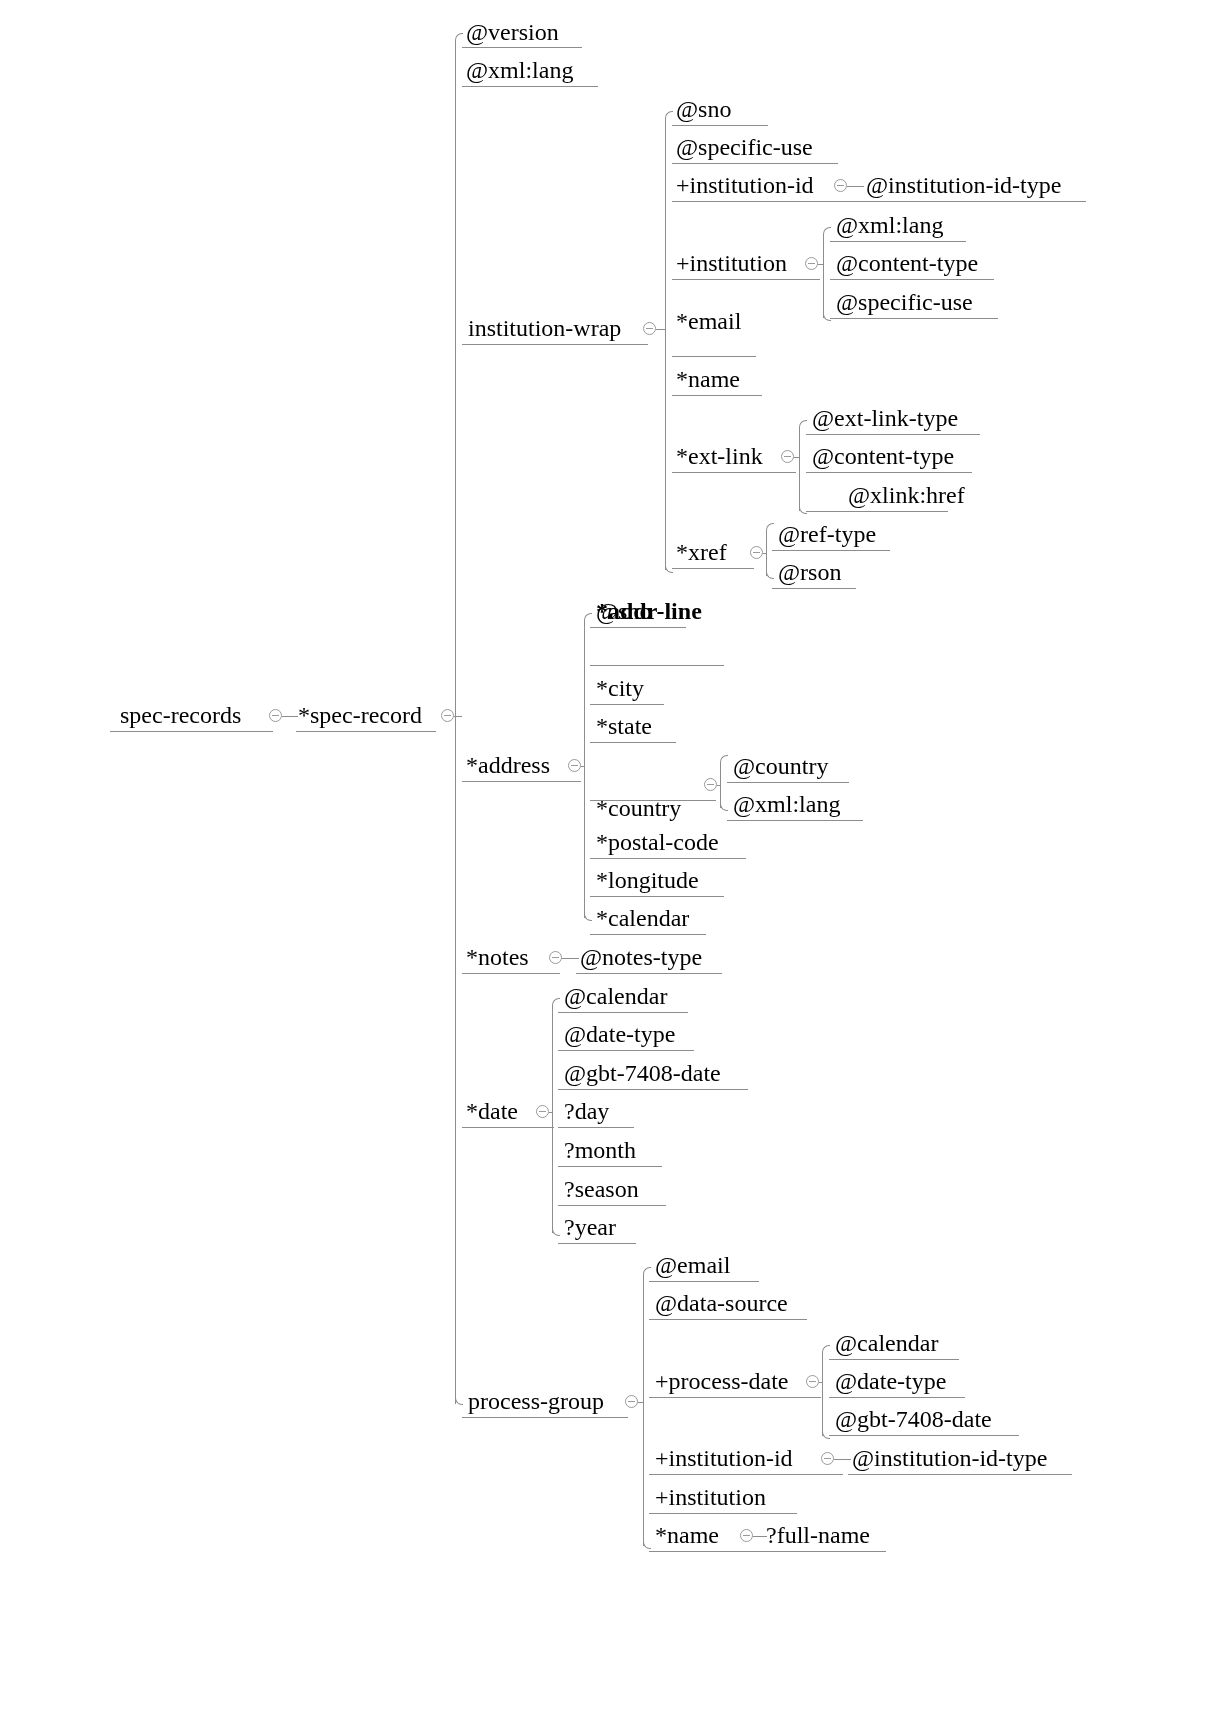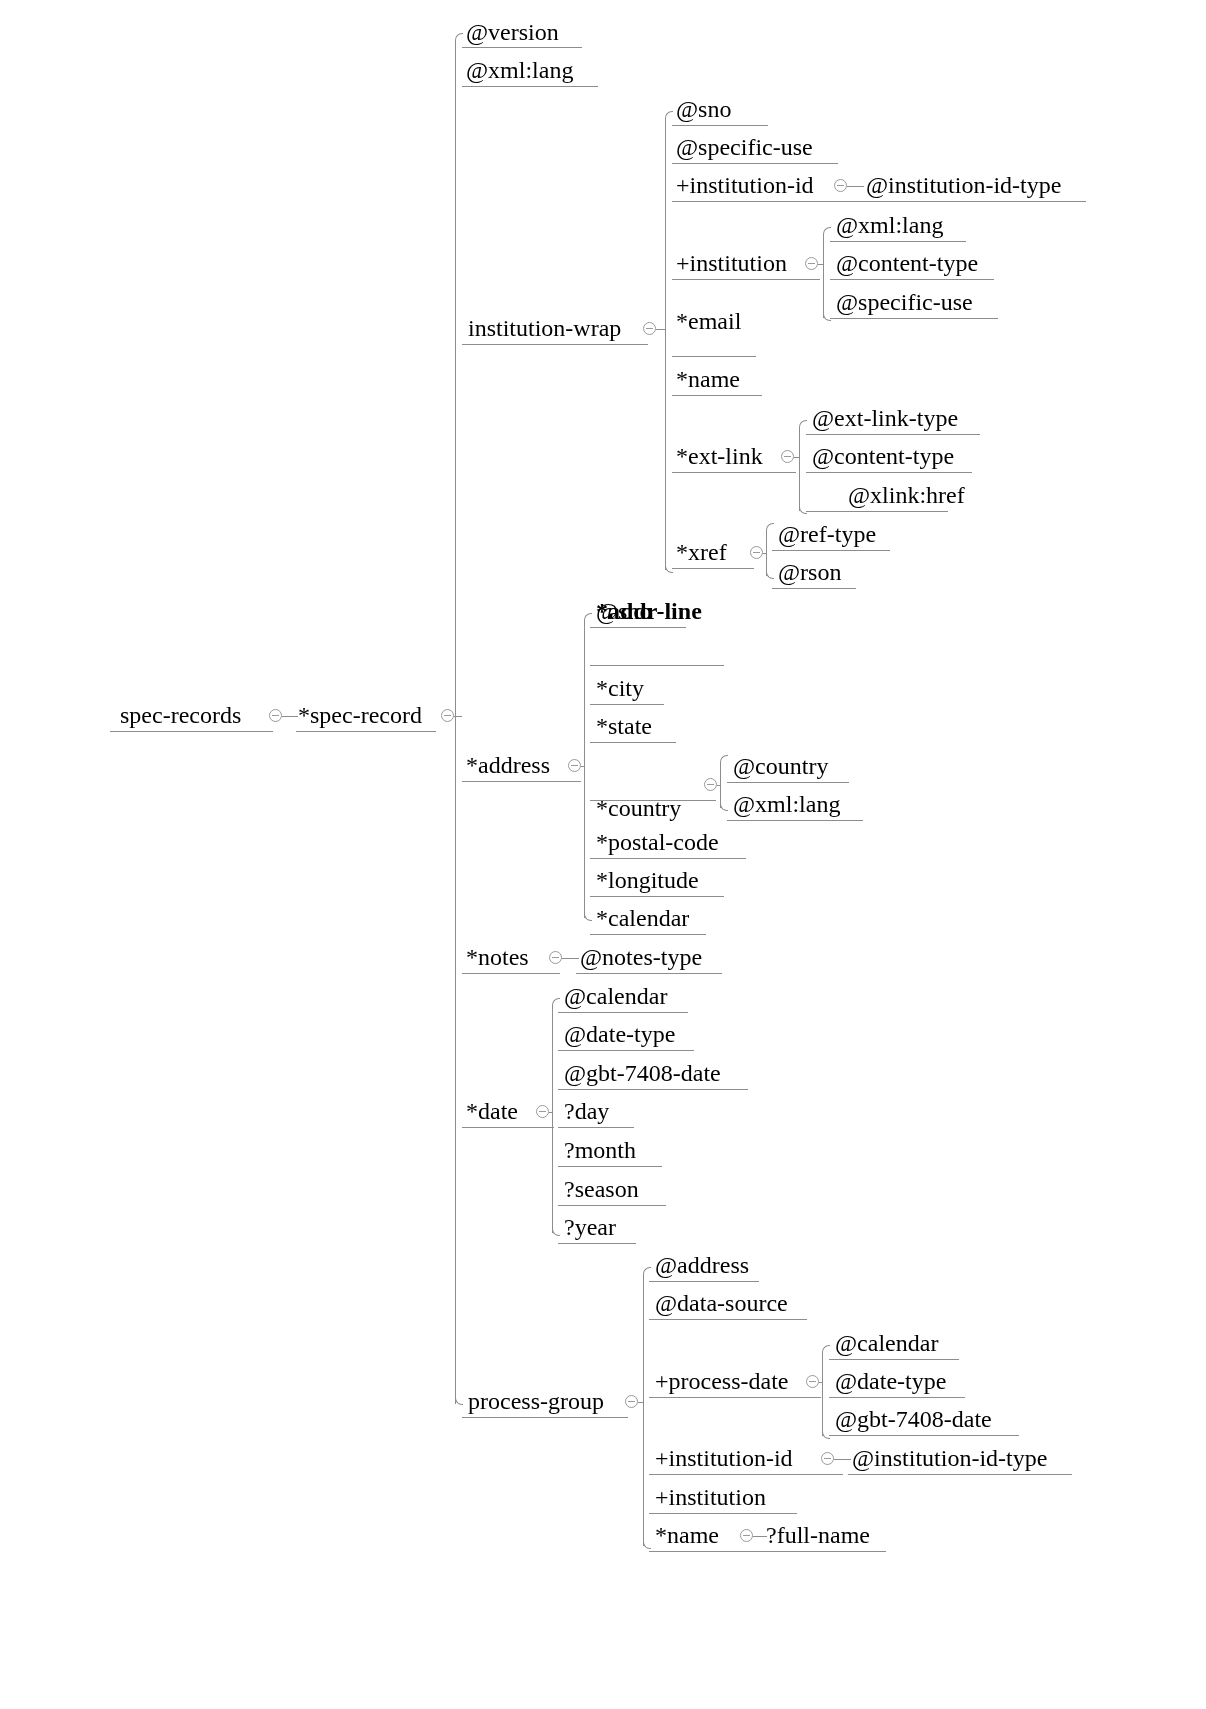--- a/index.html
+++ b/index.html
@@ -233,21 +233,21 @@
 
   <div class="node" style="left:468px; top:1388px;">process-group</div>
   <div class="ln-h" style="left:462px; top:1417px; width:166px;"></div>
   <div class="toggle" style="left:625px; top:1395px;"></div>
   <div class="ln-h" style="left:638px; top:1402px; width:6px;"></div>
 
   <div class="ln-v" style="left:643px; top:1274px; height:272px;"></div>
   <div class="elbow-tl" style="left:643px; top:1267px;"></div>
   <div class="elbow-bl" style="left:643px; top:1541px;"></div>
 
-  <div class="node" style="left:655px; top:1252px;">@address</div>
+  <div class="node" style="left:655px; top:1252px;">@email</div>
   <div class="ln-h" style="left:649px; top:1281px; width:110px;"></div>
 
   <div class="node" style="left:655px; top:1290px;">@data-source</div>
   <div class="ln-h" style="left:649px; top:1319px; width:158px;"></div>
 
   <div class="node" style="left:655px; top:1368px;">+process-date</div>
   <div class="ln-h" style="left:649px; top:1397px; width:172px;"></div>
   <div class="toggle" style="left:806px; top:1375px;"></div>
   <div class="ln-h" style="left:819px; top:1382px; width:4px;"></div>
   <div class="ln-v" style="left:822px; top:1352px; height:84px;"></div>

